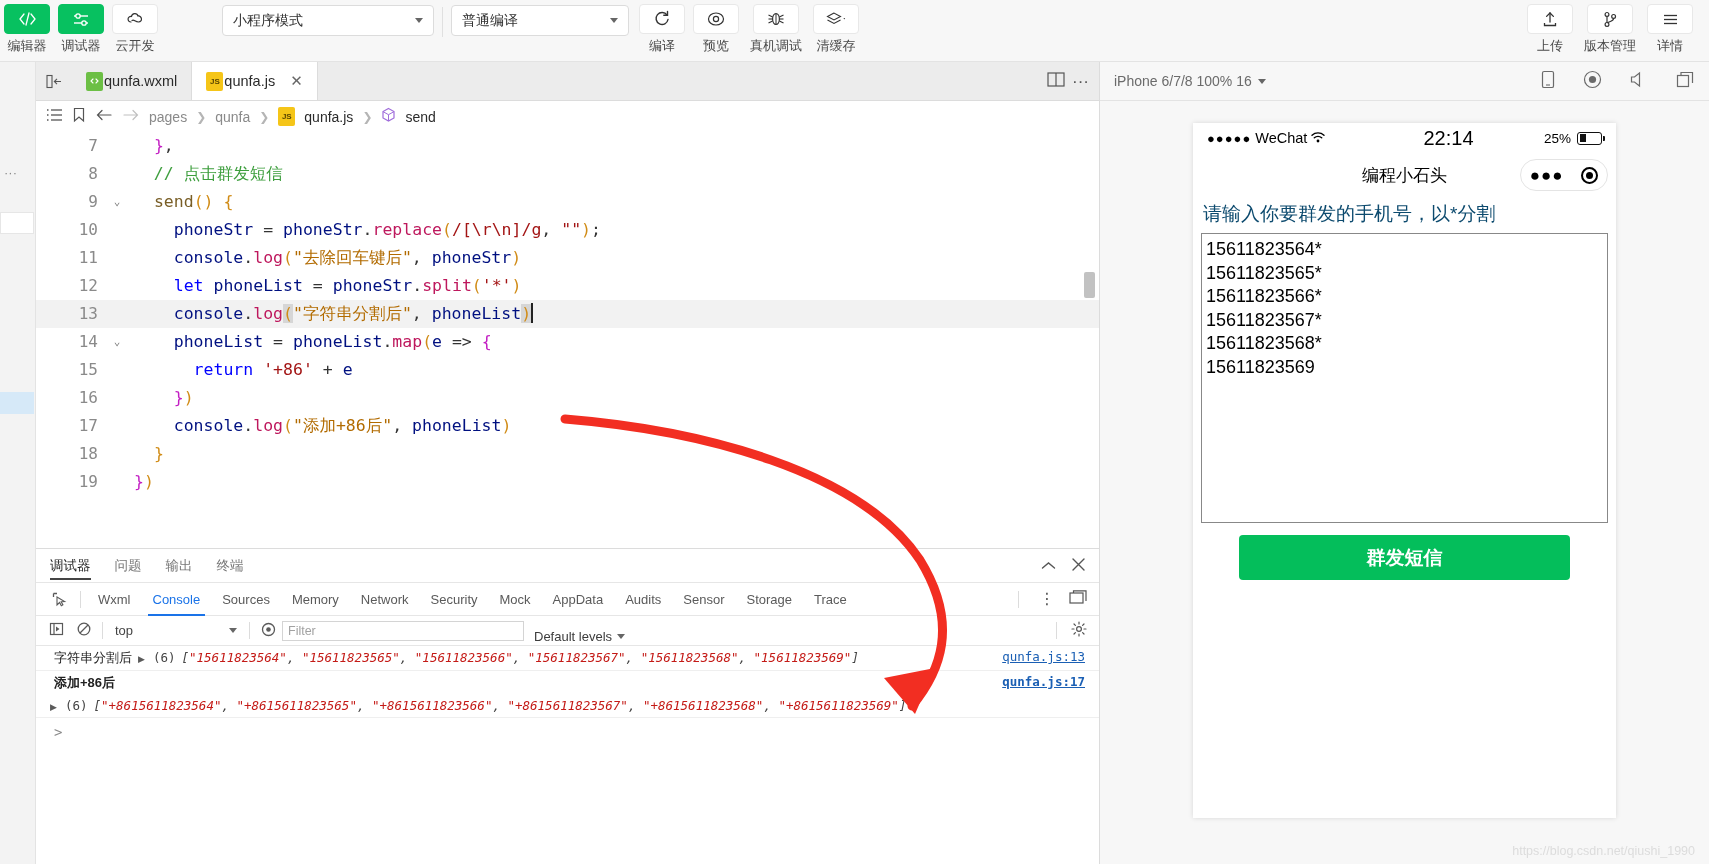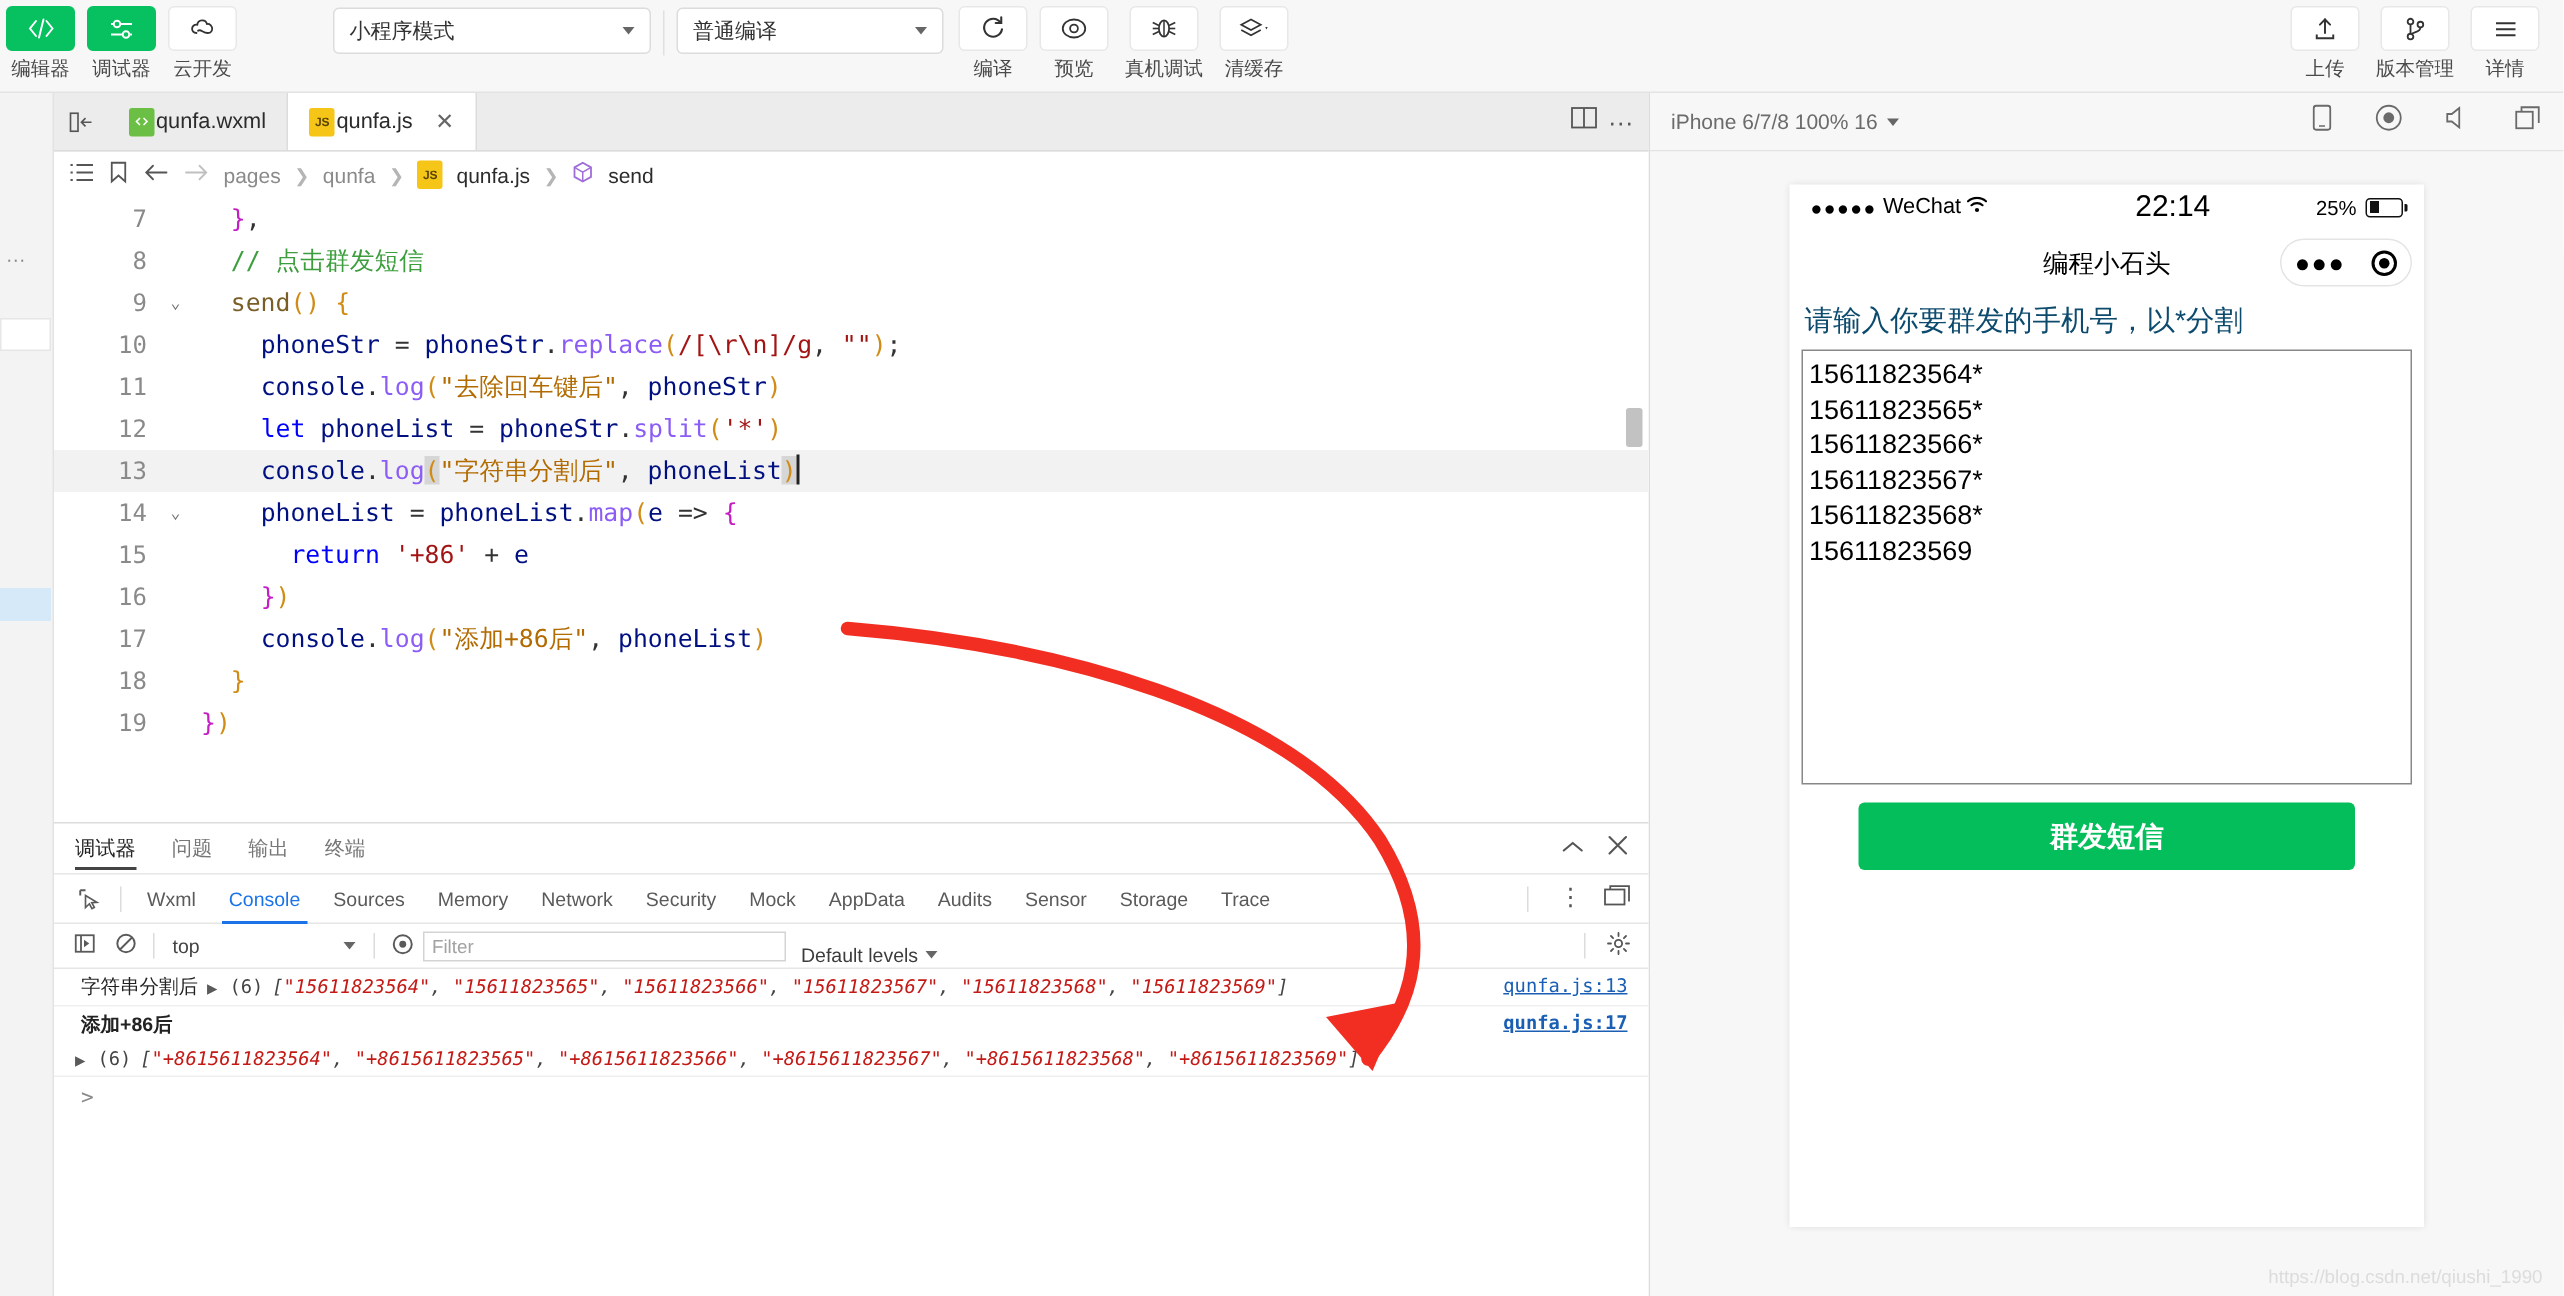--- a/index.html
+++ b/index.html
@@ -79,21 +79,21 @@
   .cline { display: flex; height: 28px; align-items: center; white-space: pre; }
   .cline.hl { background: #f2f2f2; }
   .gutter { width: 72px; text-align: right; padding-right: 10px; color: #8a8a8a; font-size: 16px; flex: 0 0 72px; }
   .fold { width: 18px; flex: 0 0 18px; color: #777; font-size: 11px; text-align: center; }
   .ctext { padding-left: 8px; }
 
   
   .t-key  { color: #0000ff; }
   .t-fn   { color: #795e26; }
   .t-id   { color: #001080; }
-  .t-prop { color: #8b5cf6; }
+  .t-prop { color: #be185d; }
   .t-str  { color: #a31515; }
   .t-cn   { color: #b26b00; }
   .t-comment { color: #3d9e3d; }
   .t-punc { color: #333; }
   .t-par1 { color: #d18c17; }
   .t-par2 { color: #c31fc3; }
   .t-regex{ color: #a31515; }
   .t-plain{ color: #333; }
   .t-op   { color: #333; }
   .sel { background: #d6d6d6; }

